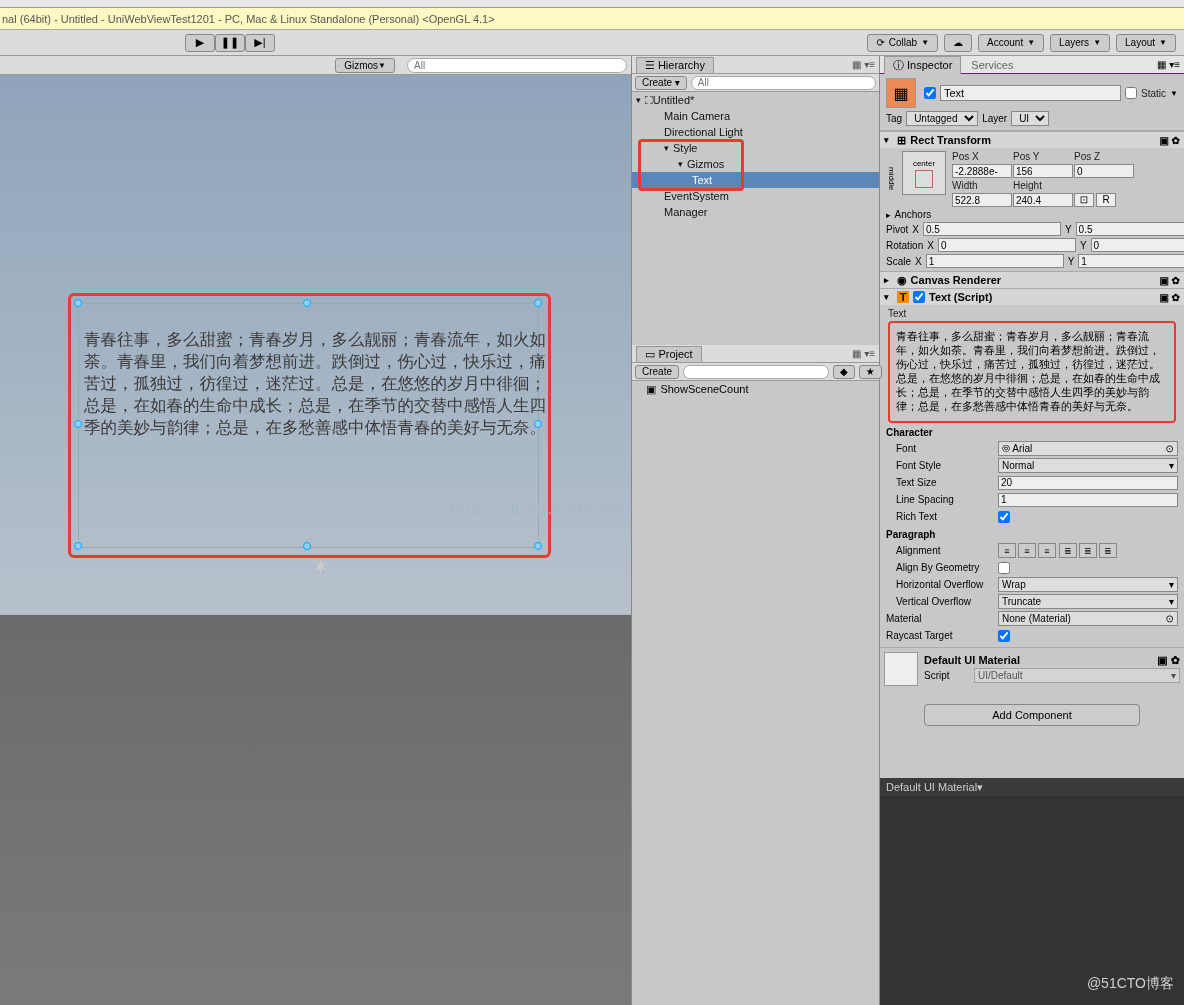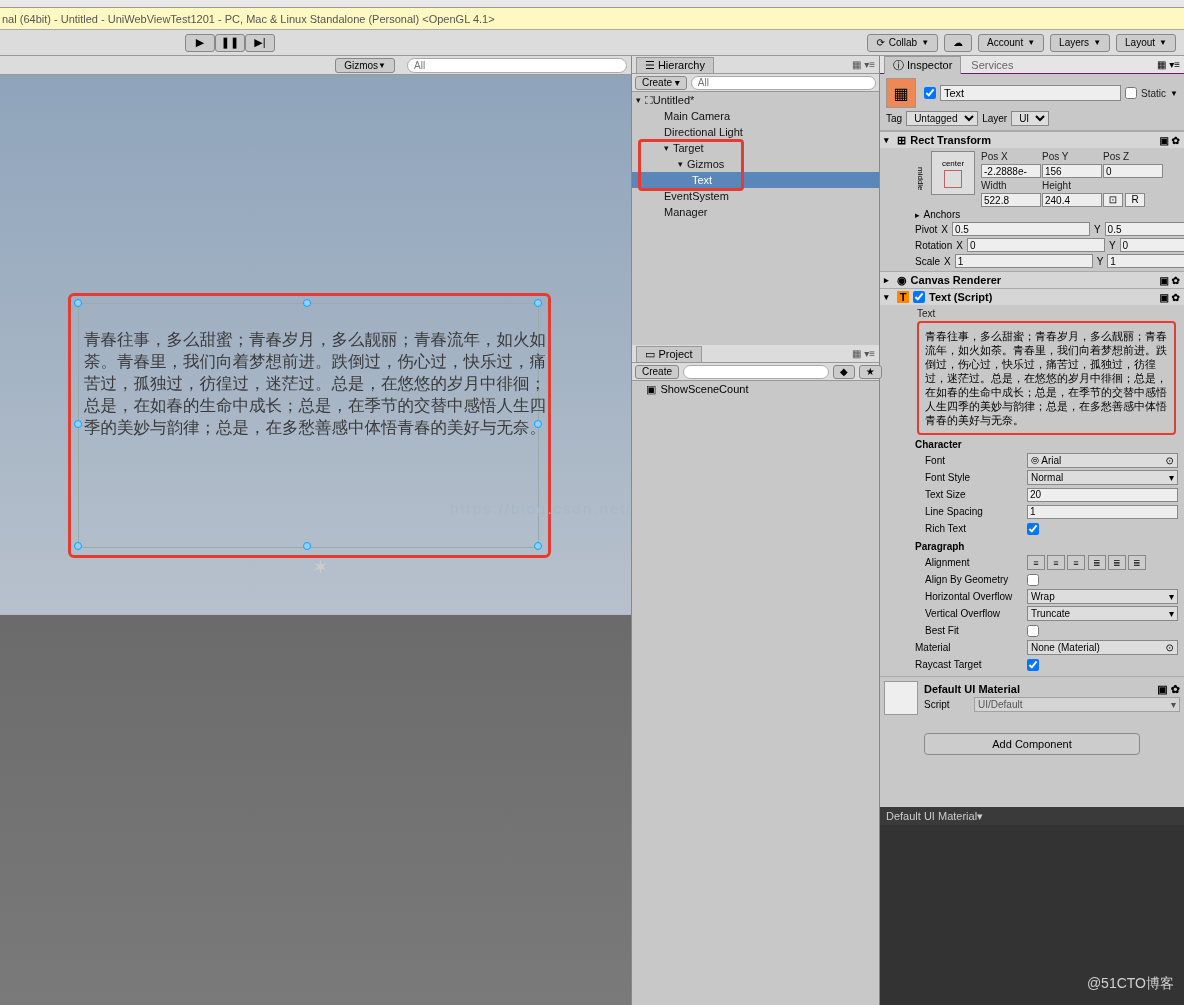--- a/index.html
+++ b/index.html
@@ -60,21 +60,21 @@
 .insp-head .r1 { display:flex; align-items:center; gap:4px; }
 .cube-ico { width:30px; height:30px; background:#e85; border:1px solid #999; margin-right:4px; display:flex; align-items:center; justify-content:center; }
 .name-input { flex:1; height:16px; background:#eee; border:1px solid #888; font-size:11px; padding:0 3px; }
 .insp-head .r2 { display:flex; align-items:center; gap:4px; margin-top:3px; font-size:10px; }
 .sel-dd { height:15px; background:#ddd; border:1px solid #888; font-size:10px; padding:0 3px; }
 
 .comp { border-top:1px solid #aaa; }
 .comp-hdr { height:16px; background:#d6d6d6; display:flex; align-items:center; padding:0 4px; font-size:11px; font-weight:bold; gap:4px; }
 .comp-hdr .fold { font-size:9px; width:9px; }
 .comp-hdr .mini { margin-left:auto; font-size:10px; }
-.comp-body { padding:3px 6px; font-size:10px;margin-left:29px; }
+.comp-body { padding:3px 6px; font-size:10px; }
 .anchor-box { display:flex; gap:6px; }
 .anchor-ico { width:44px; height:44px; border:1px solid #888; background:#ddd; display:flex; align-items:center; justify-content:center; font-size:8px; flex-direction:column; }
 .anchor-grid { display:grid; grid-template-columns:60px 60px 60px; gap:2px 1px; flex:1; }
 .lbl { font-size:10px; color:#222; }
 .inp { height:14px; background:#eee; border:1px solid #888; font-size:10px; padding:0 2px; width:100%; }
 .fld-row { display:flex; align-items:center; margin-top:2px; gap:4px; }
 .fld-row .fl { width:106px; font-size:10px; }
 .fld-row .axis { width:12px; font-size:10px; text-align:right; }
 .fld-row .v { flex:1; height:14px; background:#eee; border:1px solid #888; font-size:10px; padding:0 2px; }
 
@@ -167,21 +167,21 @@
     <div class="tree" style="height:196px;">
       <div class="row"><span class="disc">▾</span>⛶ <span>Untitled*</span></div>
       <div class="row ind2">
           <span>Main Camera</span>
         </div>
       <div class="row ind2">
           <span>Directional Light</span>
         </div>
       <div class="row ind2">
           <span class="disc">▾</span>
-          <span>Target</span>
+          <span>Style</span>
         </div>
       <div class="row ind3">
           <span class="disc">▾</span>
           <span>Gizmos</span>
         </div>
       <div class="row ind4 sel">
           <span>Text</span>
         </div>
       <div class="row ind2">
           <span>EventSystem</span>
@@ -352,24 +352,20 @@
             </div>
           </div>
         <div class="prop-row">
             <span class="pl">Vertical Overflow</span>
             <div class="pv dd">
               <span>Truncate</span>
               <span>▾</span>
             </div>
           </div>
         <div class="prop-row">
-            <span class="pl">Best Fit</span>
-            <input type="checkbox" style="">
-          </div>
-        <div class="prop-row">
             <span class="pl" style="padding-left:0;">Material</span>
             <div class="pv dd">
               <span>None (Material)</span>
               <span>⊙</span>
             </div>
           </div>
         <div class="prop-row">
             <span class="pl" style="padding-left:0;">Raycast Target</span>
             <input type="checkbox" checked="" style="">
           </div>

